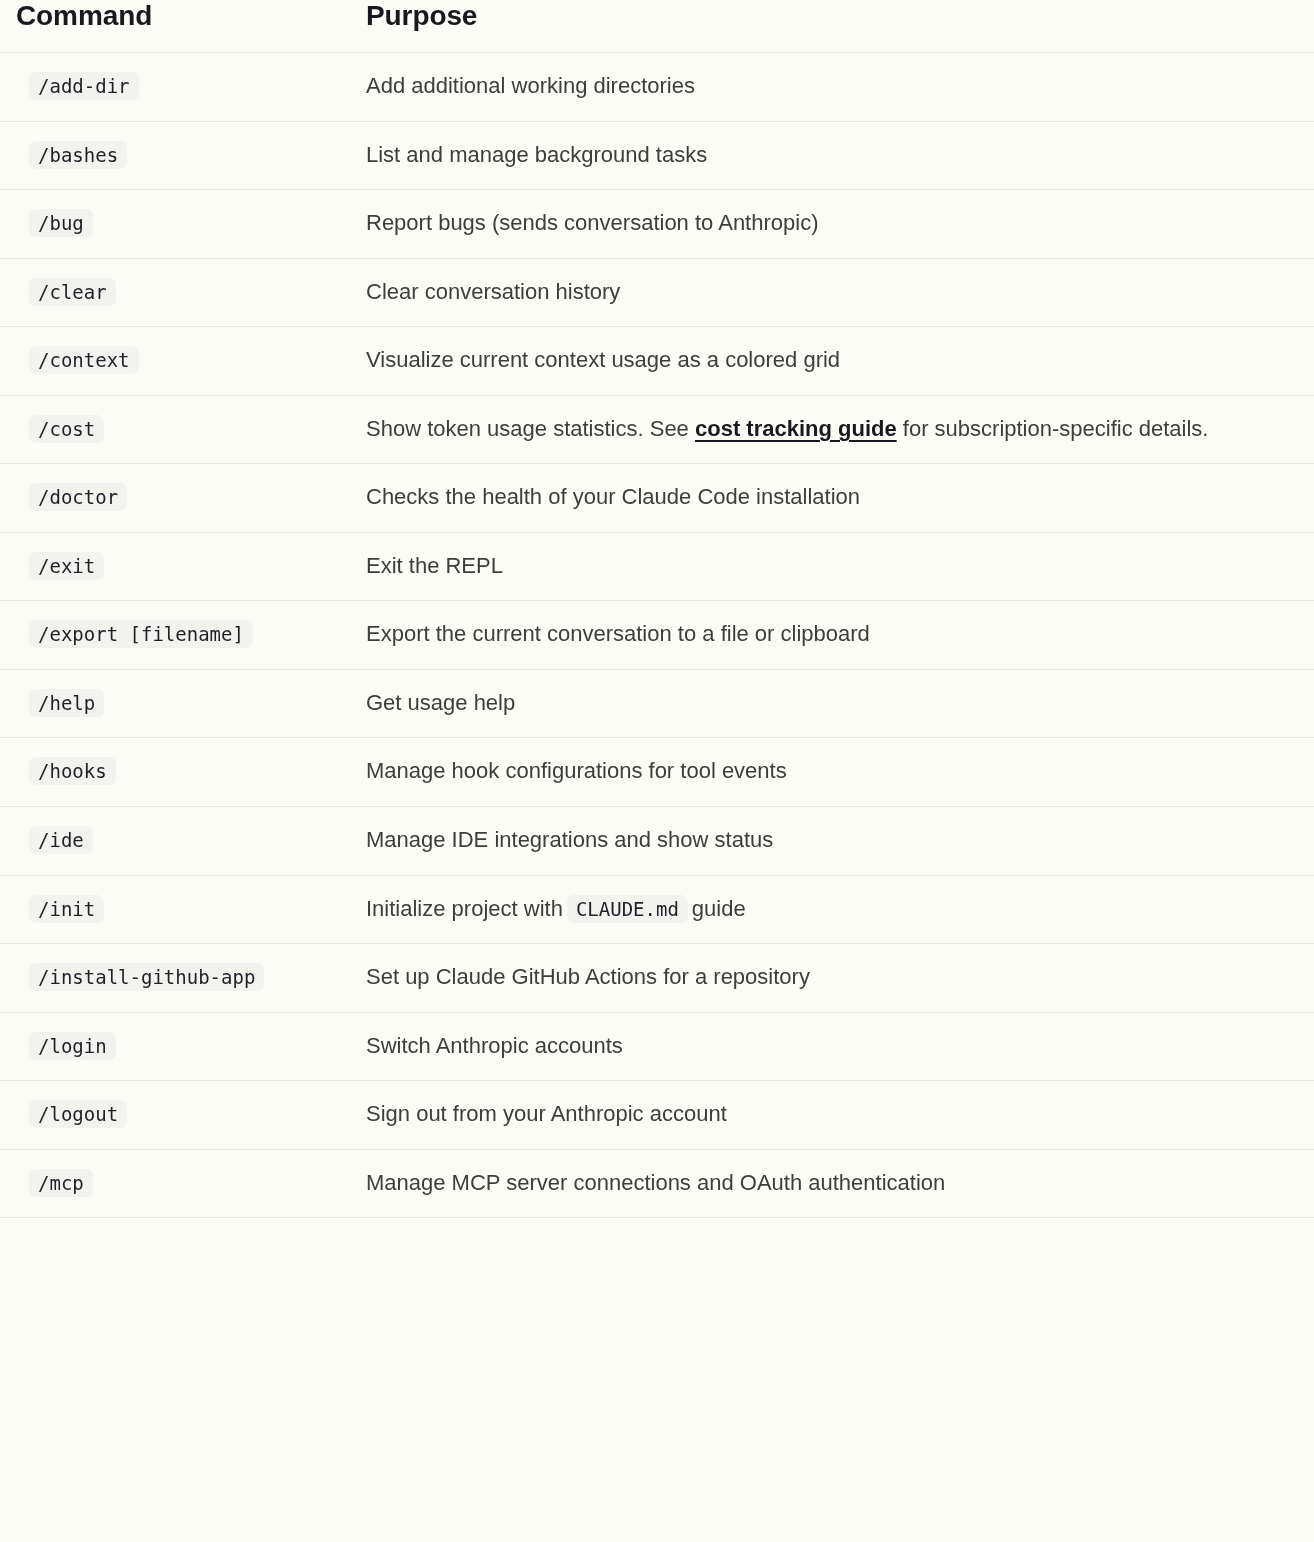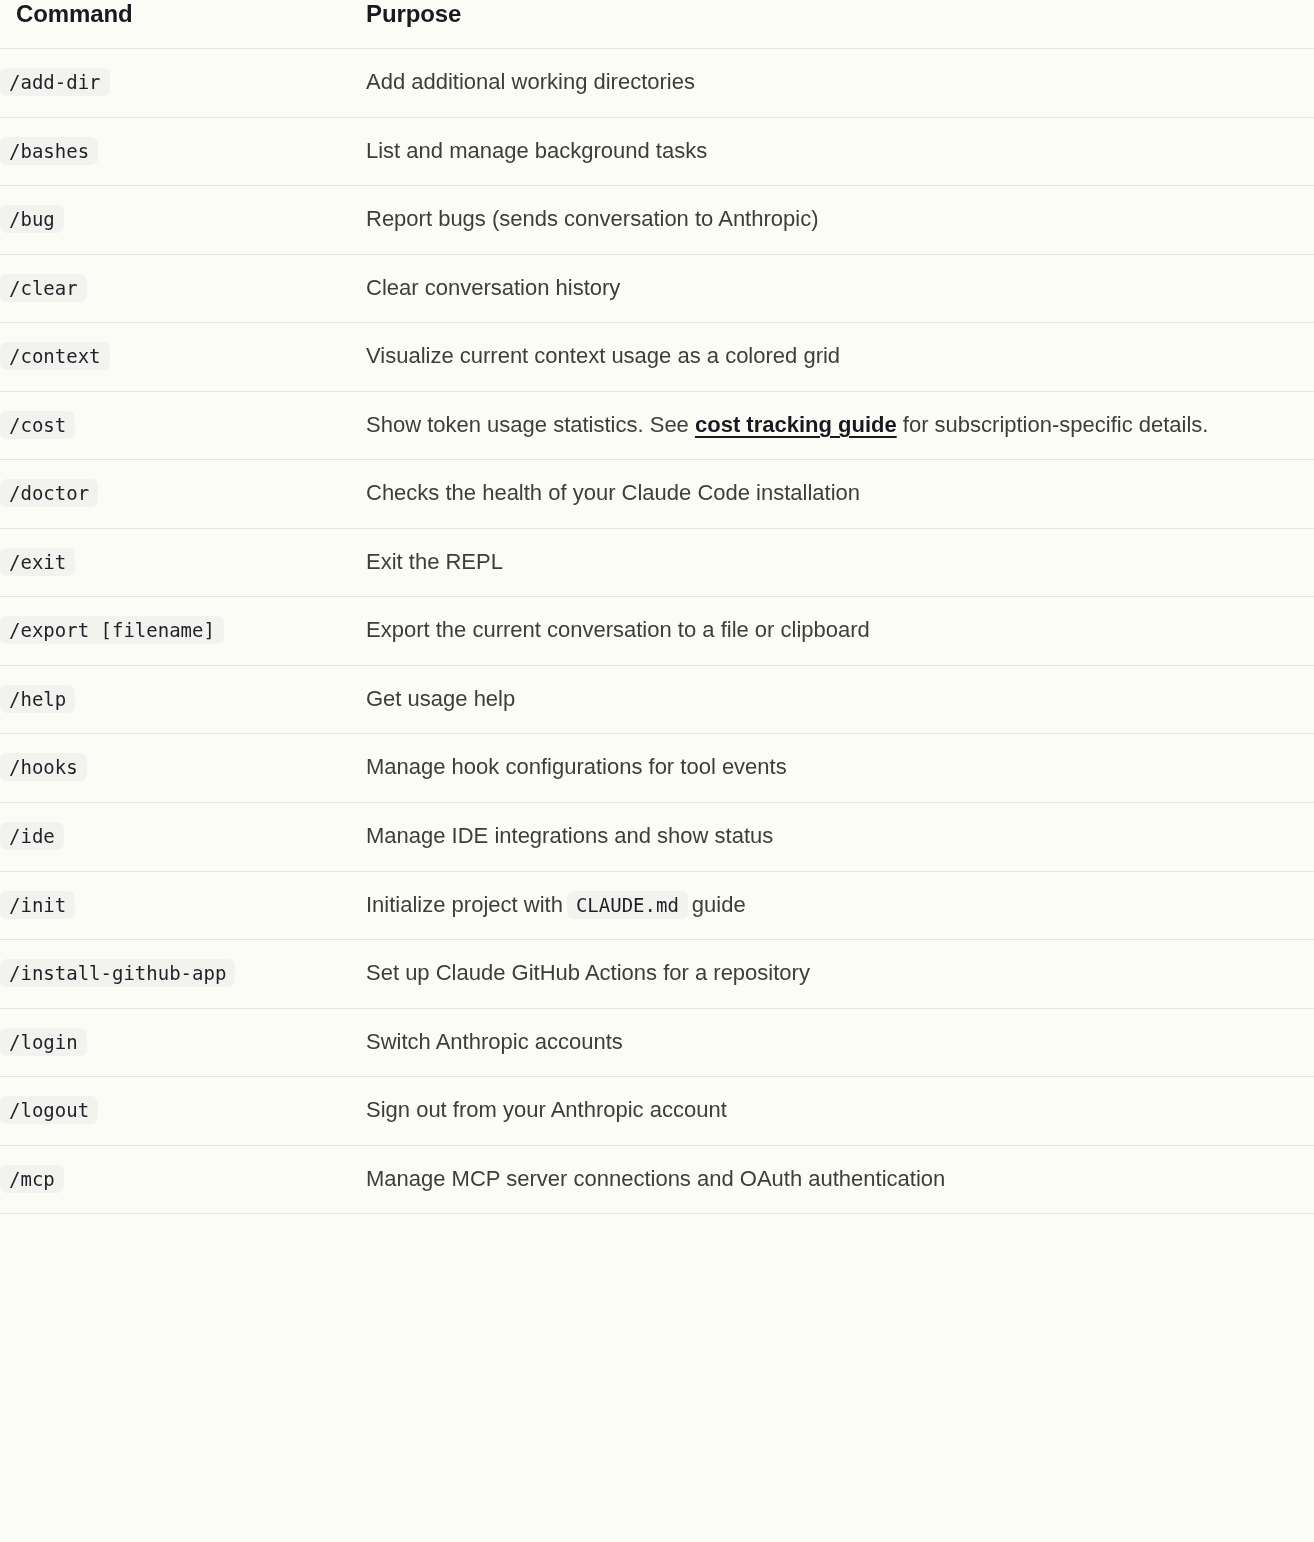--- a/index.html
+++ b/index.html
@@ -20,41 +20,41 @@
     width: 100%;
     border-collapse: collapse;
     table-layout: fixed;
   }
 
   .commands-table col.col-command { width: 348px; }
   .commands-table col.col-purpose { width: 966px; }
 
   .commands-table thead th {
     text-align: left;
-    font-size: 24px;
+    font-size: 28px;
     font-weight: 700;
     color: #181a20;
     letter-spacing: -0.1px;
     padding: 0 0 20px 0;
     vertical-align: bottom;
     border-bottom: 1px solid #e6e6e0;
   }
   .commands-table thead th.th-command { padding-left: 16px; }
   .commands-table thead th.th-purpose { padding-left: 18px; }
 
   .commands-table tbody td {
     border-bottom: 1px solid #e6e6e0;
     padding: 17px 0 18px 0;
     vertical-align: top;
     font-size: 22px;
     line-height: 1.48;
     color: #3d3d3a;
   }
   .commands-table tbody td.cell-command {
-    padding-left: 0;
+    padding-left: 29px;
     padding-right: 12px;
   }
   .commands-table tbody td.cell-purpose {
     padding-left: 18px;
     padding-right: 40px;
   }
 
   
   code.cmd, code.inline-code {
     font-family: "DejaVu Sans Mono", "Liberation Mono", monospace;

